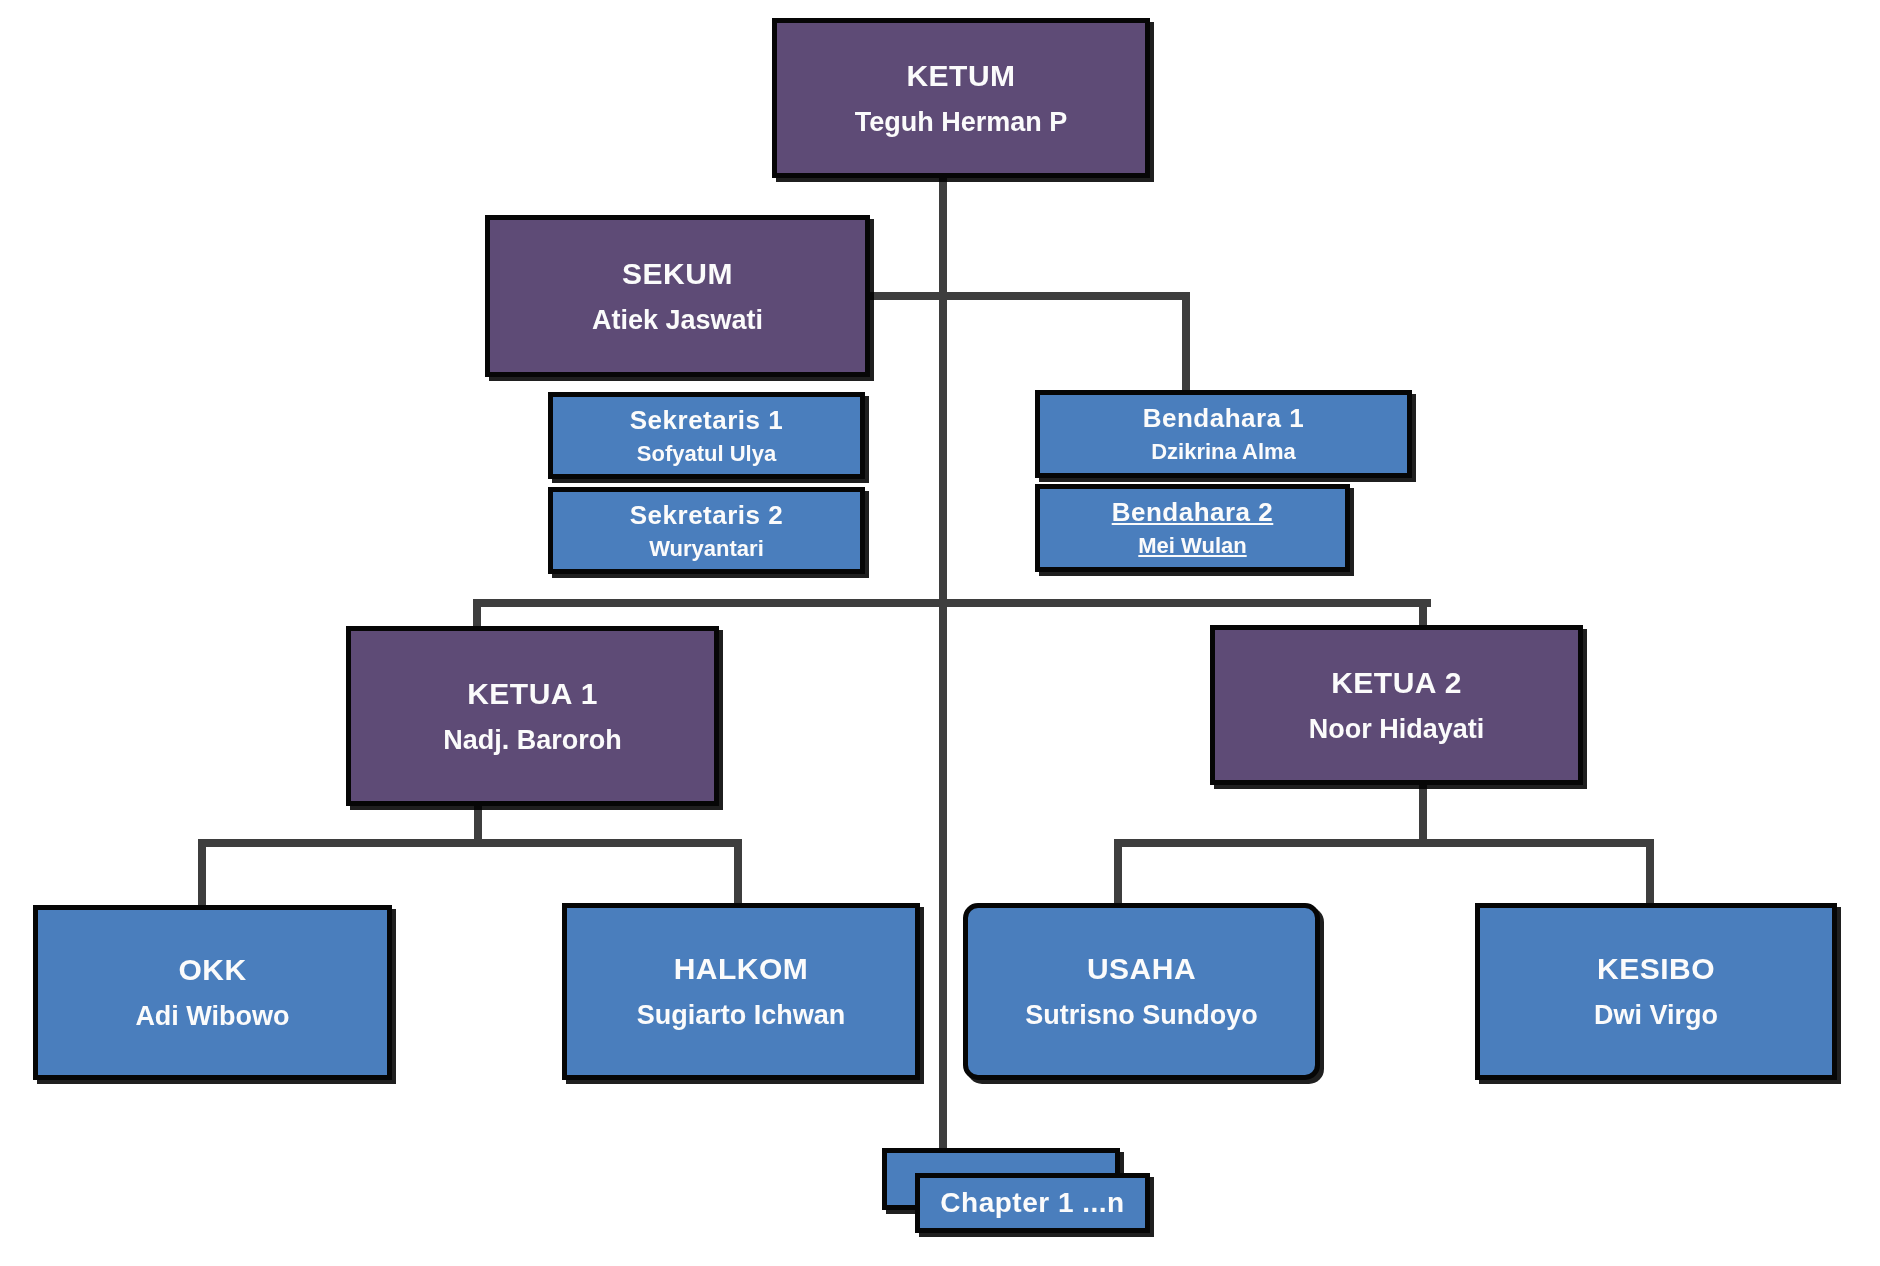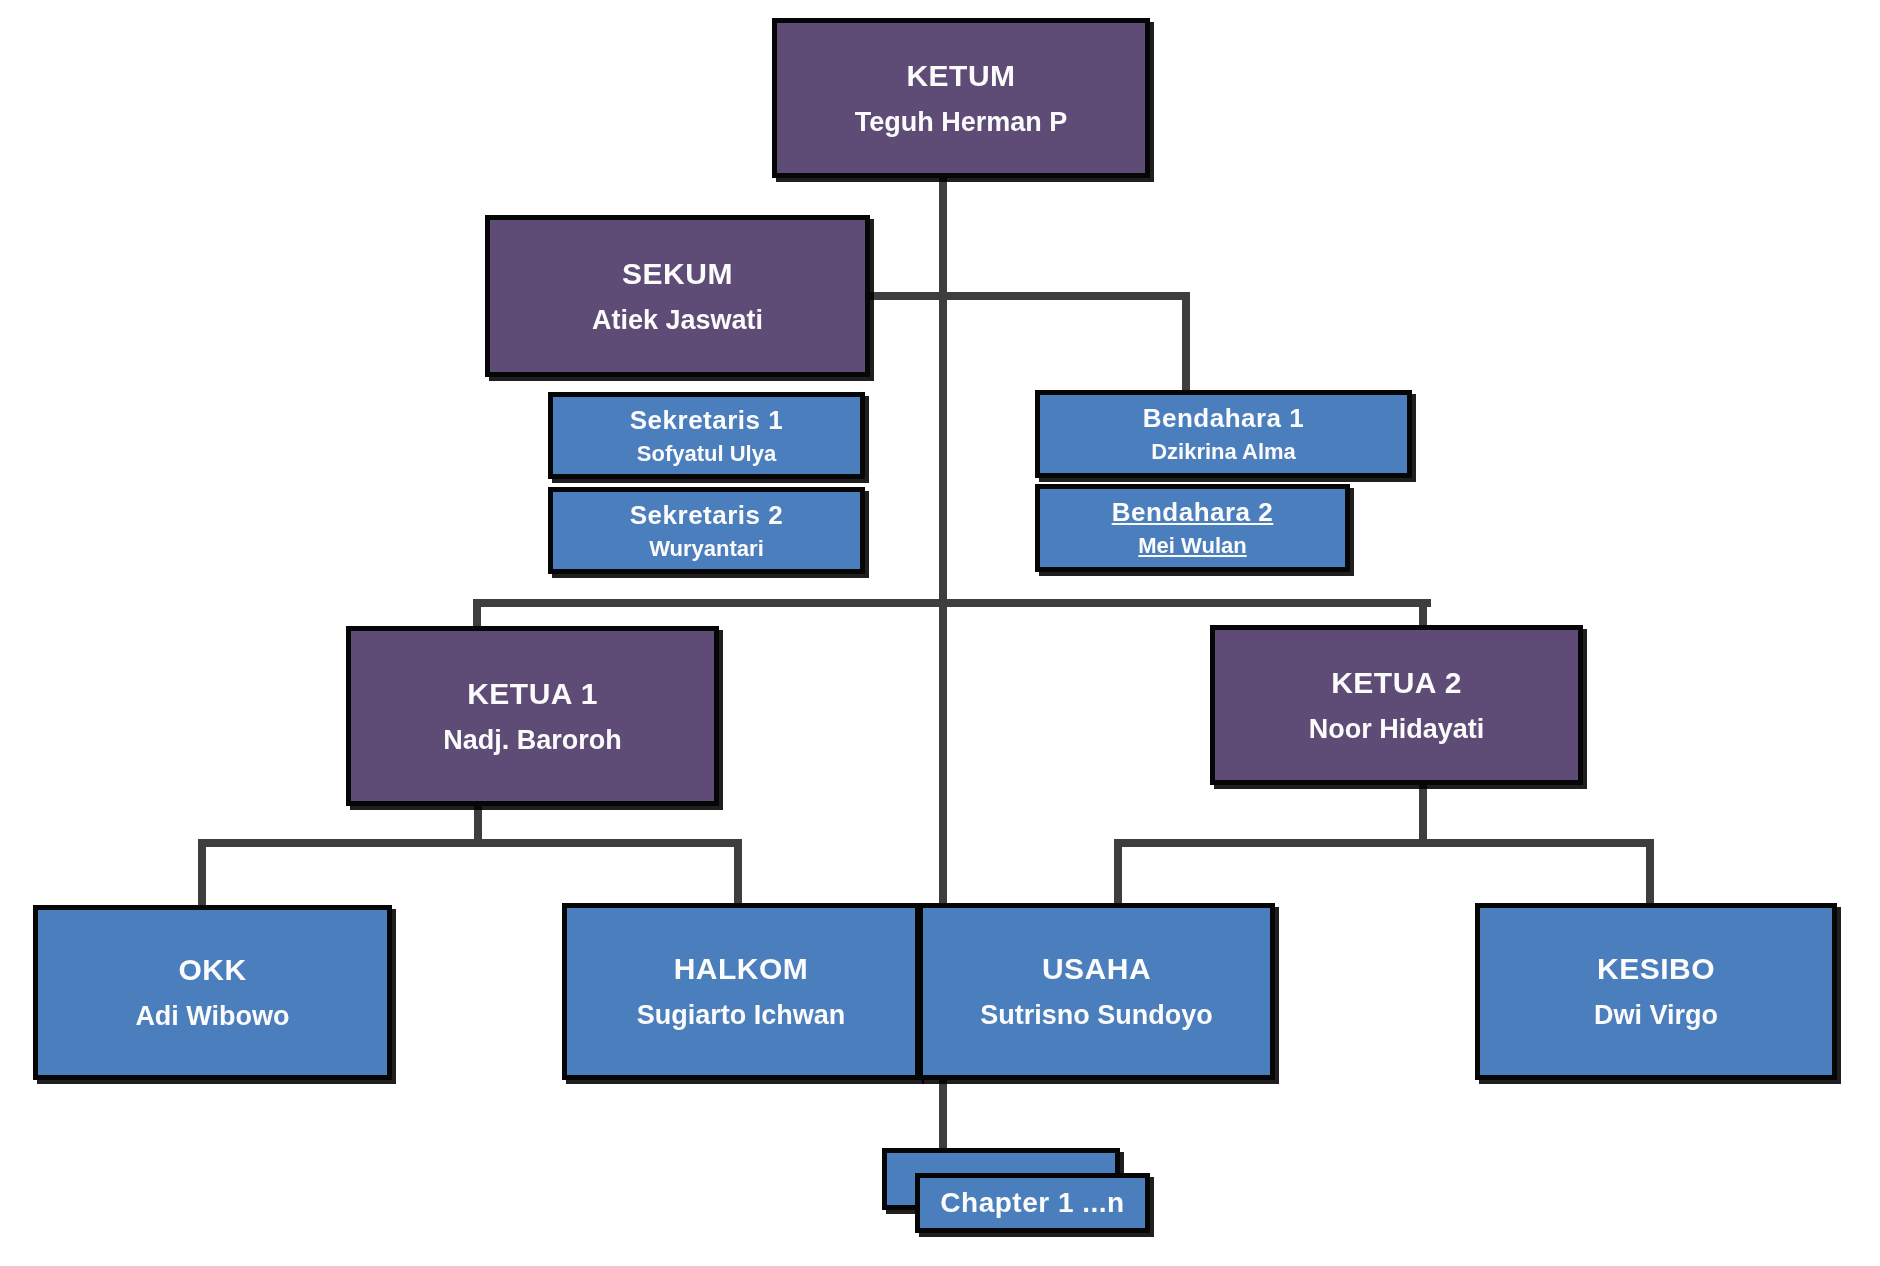--- a/index.html
+++ b/index.html
@@ -59,21 +59,21 @@
   .node--ketum   { left: 772px;  top: 18px;   width: 378px; height: 160px; }
   .node--sekum   { left: 485px;  top: 215px;  width: 385px; height: 162px; }
   .node--sek1    { left: 548px;  top: 392px;  width: 317px; height: 87px;  }
   .node--sek2    { left: 548px;  top: 487px;  width: 317px; height: 87px;  }
   .node--bend1   { left: 1035px; top: 390px;  width: 377px; height: 88px;  }
   .node--bend2   { left: 1035px; top: 484px;  width: 315px; height: 88px; text-decoration: underline;  }
   .node--ketua1  { left: 309px;  top: 626px;  width: 373px; height: 180px; margin-left: 37px; }
   .node--ketua2  { left: 1210px; top: 625px;  width: 373px; height: 160px; }
   .node--okk     { left: 33px;   top: 905px;  width: 359px; height: 175px; }
   .node--halkom  { left: 562px;  top: 903px;  width: 358px; height: 177px; }
-  .node--usaha   { left: 918px;  top: 903px;  width: 357px; height: 177px; }
+  .node--usaha   { left: 963px;  top: 903px;  width: 357px; height: 177px; border-radius: 15px; }
   .node--kesibo  { left: 1475px; top: 903px;  width: 362px; height: 177px; }
   .node--chapter-back  { left: 882px; top: 1148px; width: 238px; height: 62px; z-index: 2; }
   .node--chapter-front { left: 915px; top: 1173px; width: 235px; height: 60px; z-index: 3; }
   .node--chapter-front .box-title { font-size: 28px; font-weight: 600; }
 </style>
 </head>
 <body>
 
 <div class="line l-trunk"></div>
 <div class="line l-sekum-h"></div>

